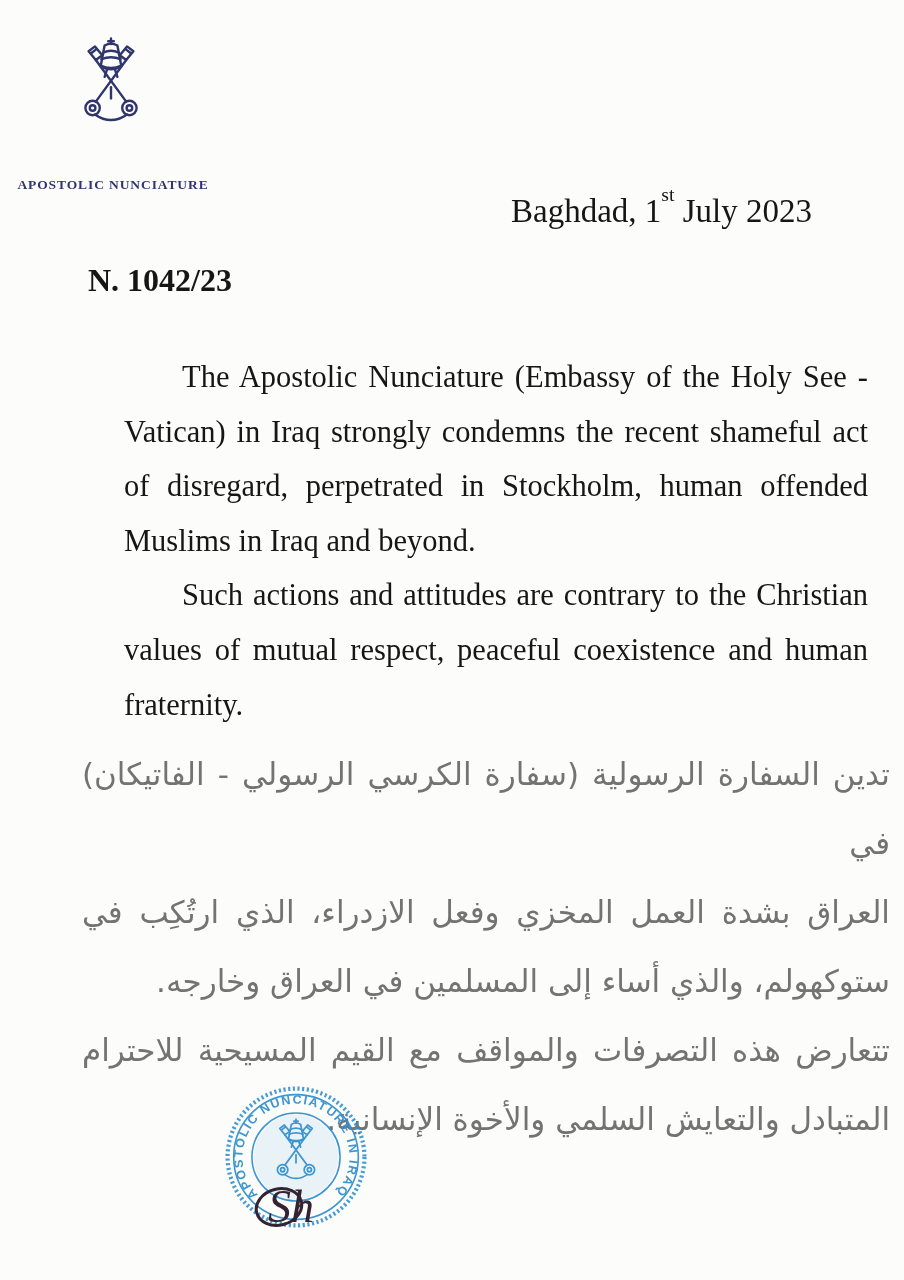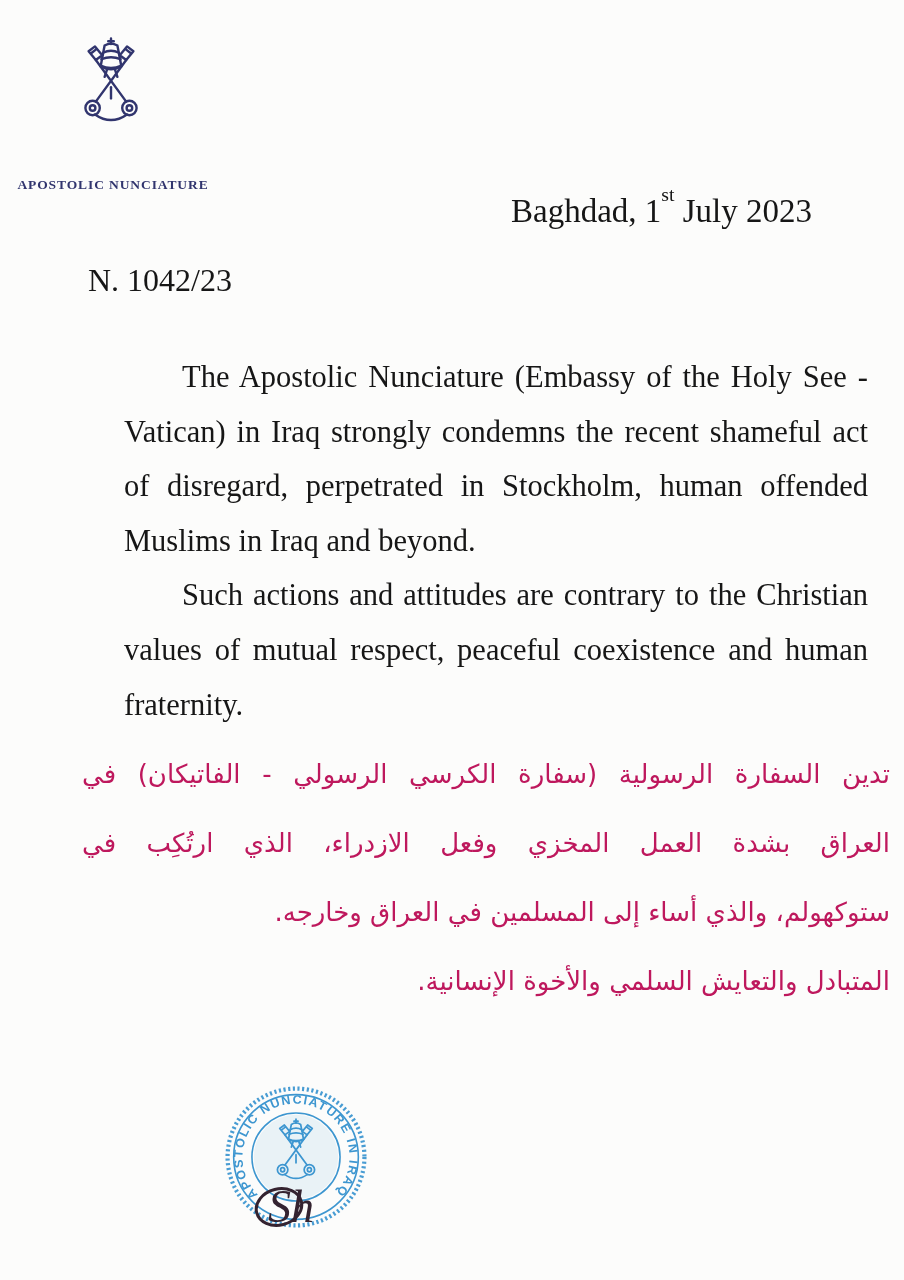--- a/index.html
+++ b/index.html
@@ -13,28 +13,28 @@
     background:var(--paper);color:var(--ink);overflow:hidden;
   }
   .crest{position:absolute;left:70px;top:36px;width:82px;height:96px;color:var(--navy);}
   .lh-text{
     position:absolute;left:6px;top:134px;width:214px;text-align:center;
     color:var(--navy);font-weight:bold;font-size:13.5px;letter-spacing:.9px;
     line-height:22px;white-space:nowrap;margin-top:40px;
   }
   .dateline{position:absolute;right:92px;top:192px;font-size:33px;white-space:nowrap;font-family:Liberation Serif, serif;}
   .dateline sup{font-size:60%;position:relative;top:-0.45em;letter-spacing:0;}
-  .refline{position:absolute;left:88px;top:262px;font-size:32px;}
+  .refline{position:absolute;left:88px;top:262px;font-size:32px;font-weight:bold;}
   .body-en{position:absolute;left:88px;top:350px;width:744px;font-size:30.5px;margin-left:36px;}
   .en-line{line-height:54.6px;white-space:normal;}
   .jl{text-align:justify;text-align-last:justify;}
   .fl{text-indent:58px;}
   .body-ar{
     position:absolute;left:82px;top:740px;width:808px;direction:rtl;
-    font-family:"DejaVu Sans",sans-serif;font-size:26px;color:#be185d;
+    font-family:"DejaVu Sans",sans-serif;font-size:31px;color:#737373;
   }
   .ar-line{line-height:69px;}
   .ar-just{text-align:justify;text-align-last:justify;}
   .ar-end{text-align:right;}
   .stamp{position:absolute;left:221px;top:1082px;width:150px;height:150px;color:var(--stamp_blue);opacity:.93;}
   .signature{position:absolute;left:248px;top:1162px;width:110px;height:90px;color:var(--signature_ink);}
   .defs-hidden{position:absolute;width:0;height:0;overflow:hidden;}
 </style>
 </head>
 <body>
@@ -81,20 +81,21 @@
     <div class="en-line">Muslims in Iraq and beyond.</div>
     <div class="en-line fl jl">Such actions and attitudes are contrary to the Christian</div>
     <div class="en-line jl">values of mutual respect, peaceful coexistence and human</div>
     <div class="en-line">fraternity.</div>
   </div>
 
   <div class="body-ar" dir="rtl" lang="ar">
     <div class="ar-line ar-just">تدين السفارة الرسولية (سفارة الكرسي الرسولي - الفاتيكان) في</div>
     <div class="ar-line ar-just">العراق بشدة العمل المخزي وفعل الازدراء، الذي ارتُكِب في</div>
     <div class="ar-line ar-end">ستوكهولم، والذي أساء إلى المسلمين في العراق وخارجه.</div>
+    <div class="ar-line ar-just">تتعارض هذه التصرفات والمواقف مع القيم المسيحية للاحترام</div>
     <div class="ar-line ar-end">المتبادل والتعايش السلمي والأخوة الإنسانية.</div>
   </div>
 
   <svg class="stamp" viewBox="0 0 160 160">
     <circle cx="80" cy="80" r="45" fill="currentColor" opacity="0.10"></circle>
     <g fill="none" stroke="currentColor">
       <circle cx="80" cy="80" r="73" stroke-width="4.5" stroke-dasharray="2.3 2.7" opacity="0.95"></circle>
       <circle cx="80" cy="80" r="66.5" stroke-width="1.7"></circle>
       <circle cx="80" cy="80" r="47" stroke-width="1.7"></circle>
     </g>

